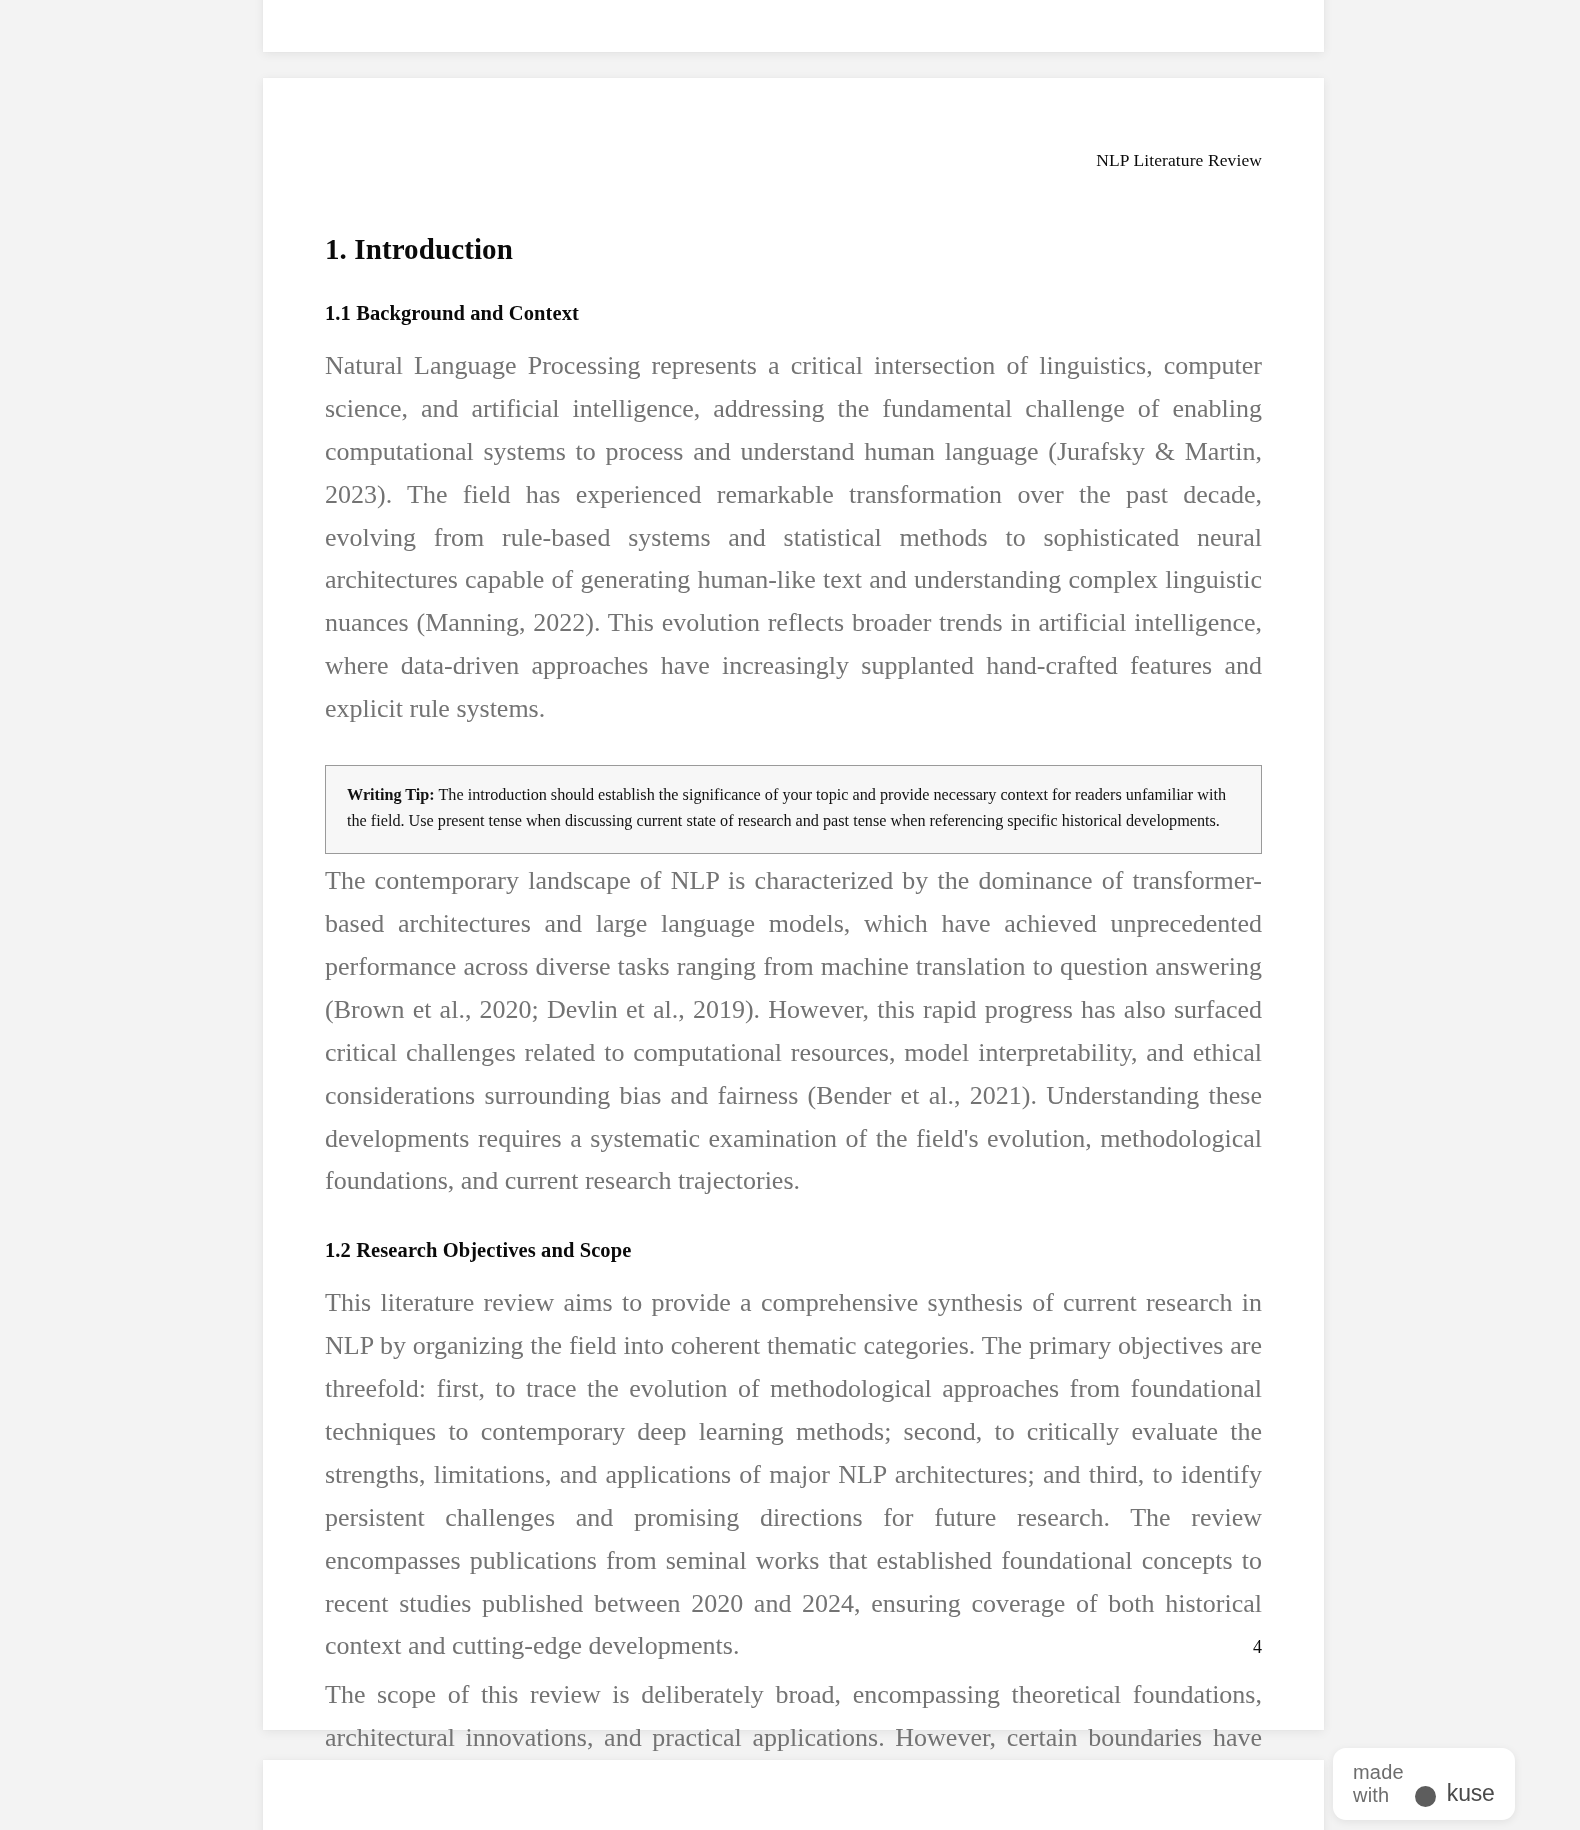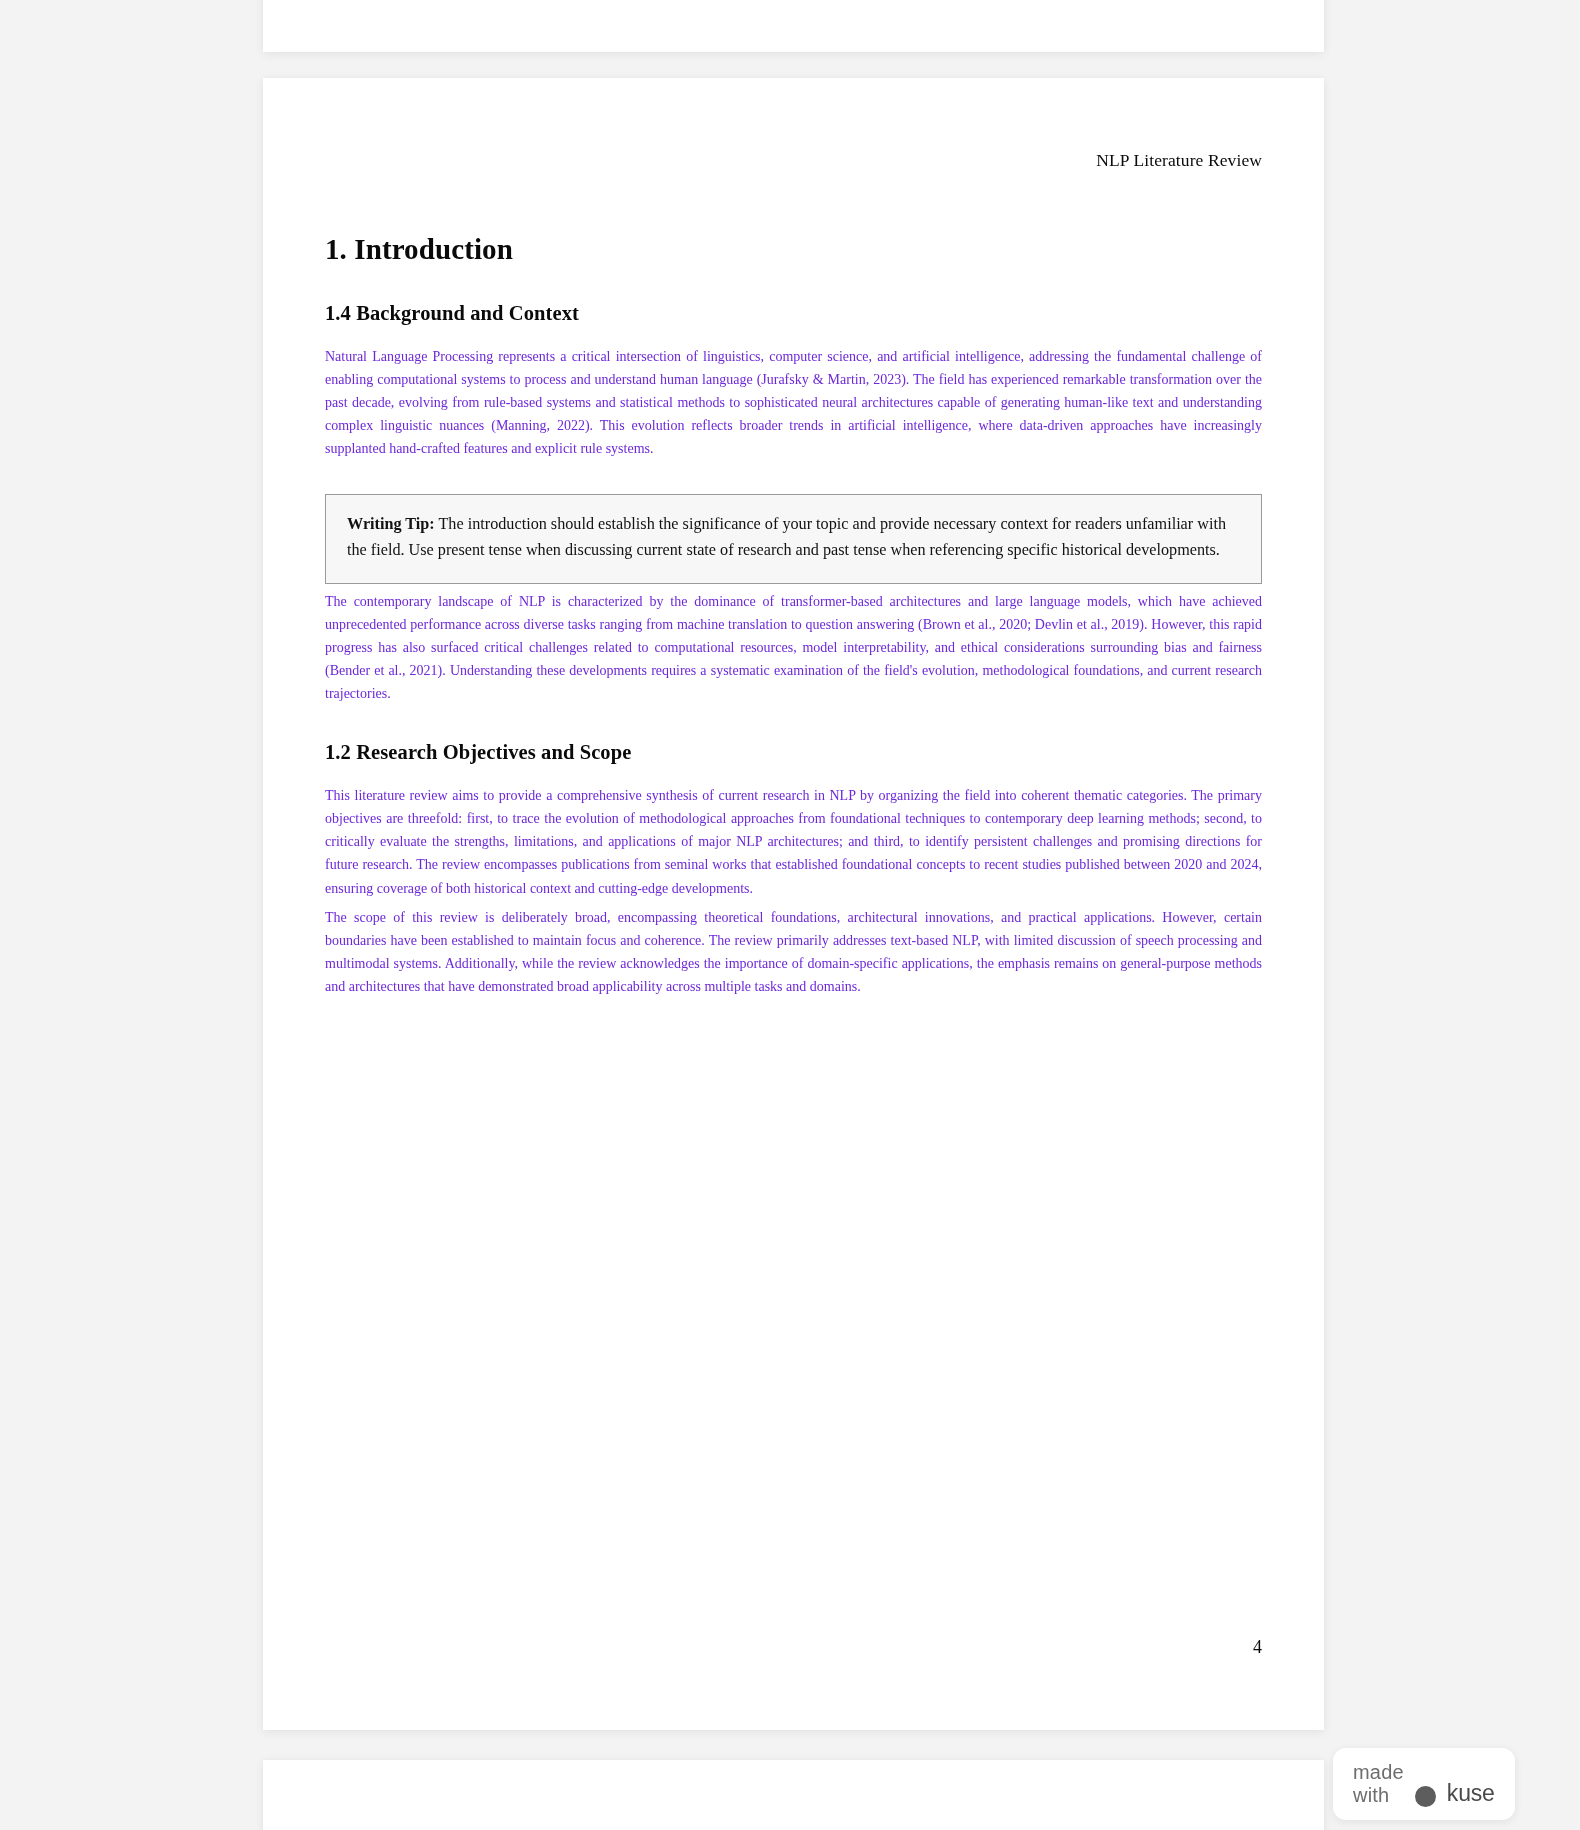--- a/index.html
+++ b/index.html
@@ -75,23 +75,23 @@
 
   h2.subsec-title {
     font-size: 20.5px;
     font-weight: bold;
     color: #0a0a0a;
     margin: 36px 0 0 0;
     letter-spacing: 0.1px;
   }
 
   p.body-text {
-    font-size: 14px;
+    font-size: 26px;
     line-height: 1.65;
-    color: #6d28d9;
+    color: #737373;
     text-align: justify;
     text-justify: inter-word;
     margin: 20px 0 0 0;
   }
   p.body-text.tight {
     margin-top: 6px;
   }
 
   
   .callout {
@@ -161,21 +161,21 @@
 
   <div class="page page-prev"></div>
 
   <div class="page page-main">
     <div class="page-inner">
 
       <div class="running-header">NLP Literature Review</div>
 
       <h1 class="sec-title">1. Introduction</h1>
 
-      <h2 class="subsec-title">1.4 Background and Context</h2>
+      <h2 class="subsec-title">1.1 Background and Context</h2>
 
       <p class="body-text">Natural Language Processing represents a critical intersection of linguistics, computer science, and artificial intelligence, addressing the fundamental challenge of enabling computational systems to process and understand human language (Jurafsky &amp; Martin, 2023). The field has experienced remarkable transformation over the past decade, evolving from rule-based systems and statistical methods to sophisticated neural architectures capable of generating human-like text and understanding complex linguistic nuances (Manning, 2022). This evolution reflects broader trends in artificial intelligence, where data-driven approaches have increasingly supplanted hand-crafted features and explicit rule systems.</p>
 
       <div class="callout">
         <p><span class="tip-label">Writing Tip:</span><span> The introduction should establish the significance of your topic and provide necessary context for readers unfamiliar with the field. Use present tense when discussing current state of research and past tense when referencing specific historical developments.</span></p>
       </div>
 
       <p class="body-text tight">The contemporary landscape of NLP is characterized by the dominance of transformer-based architectures and large language models, which have achieved unprecedented performance across diverse tasks ranging from machine translation to question answering (Brown et al., 2020; Devlin et al., 2019). However, this rapid progress has also surfaced critical challenges related to computational resources, model interpretability, and ethical considerations surrounding bias and fairness (Bender et al., 2021). Understanding these developments requires a systematic examination of the field's evolution, methodological foundations, and current research trajectories.</p>
 
       <h2 class="subsec-title">1.2 Research Objectives and Scope</h2>

